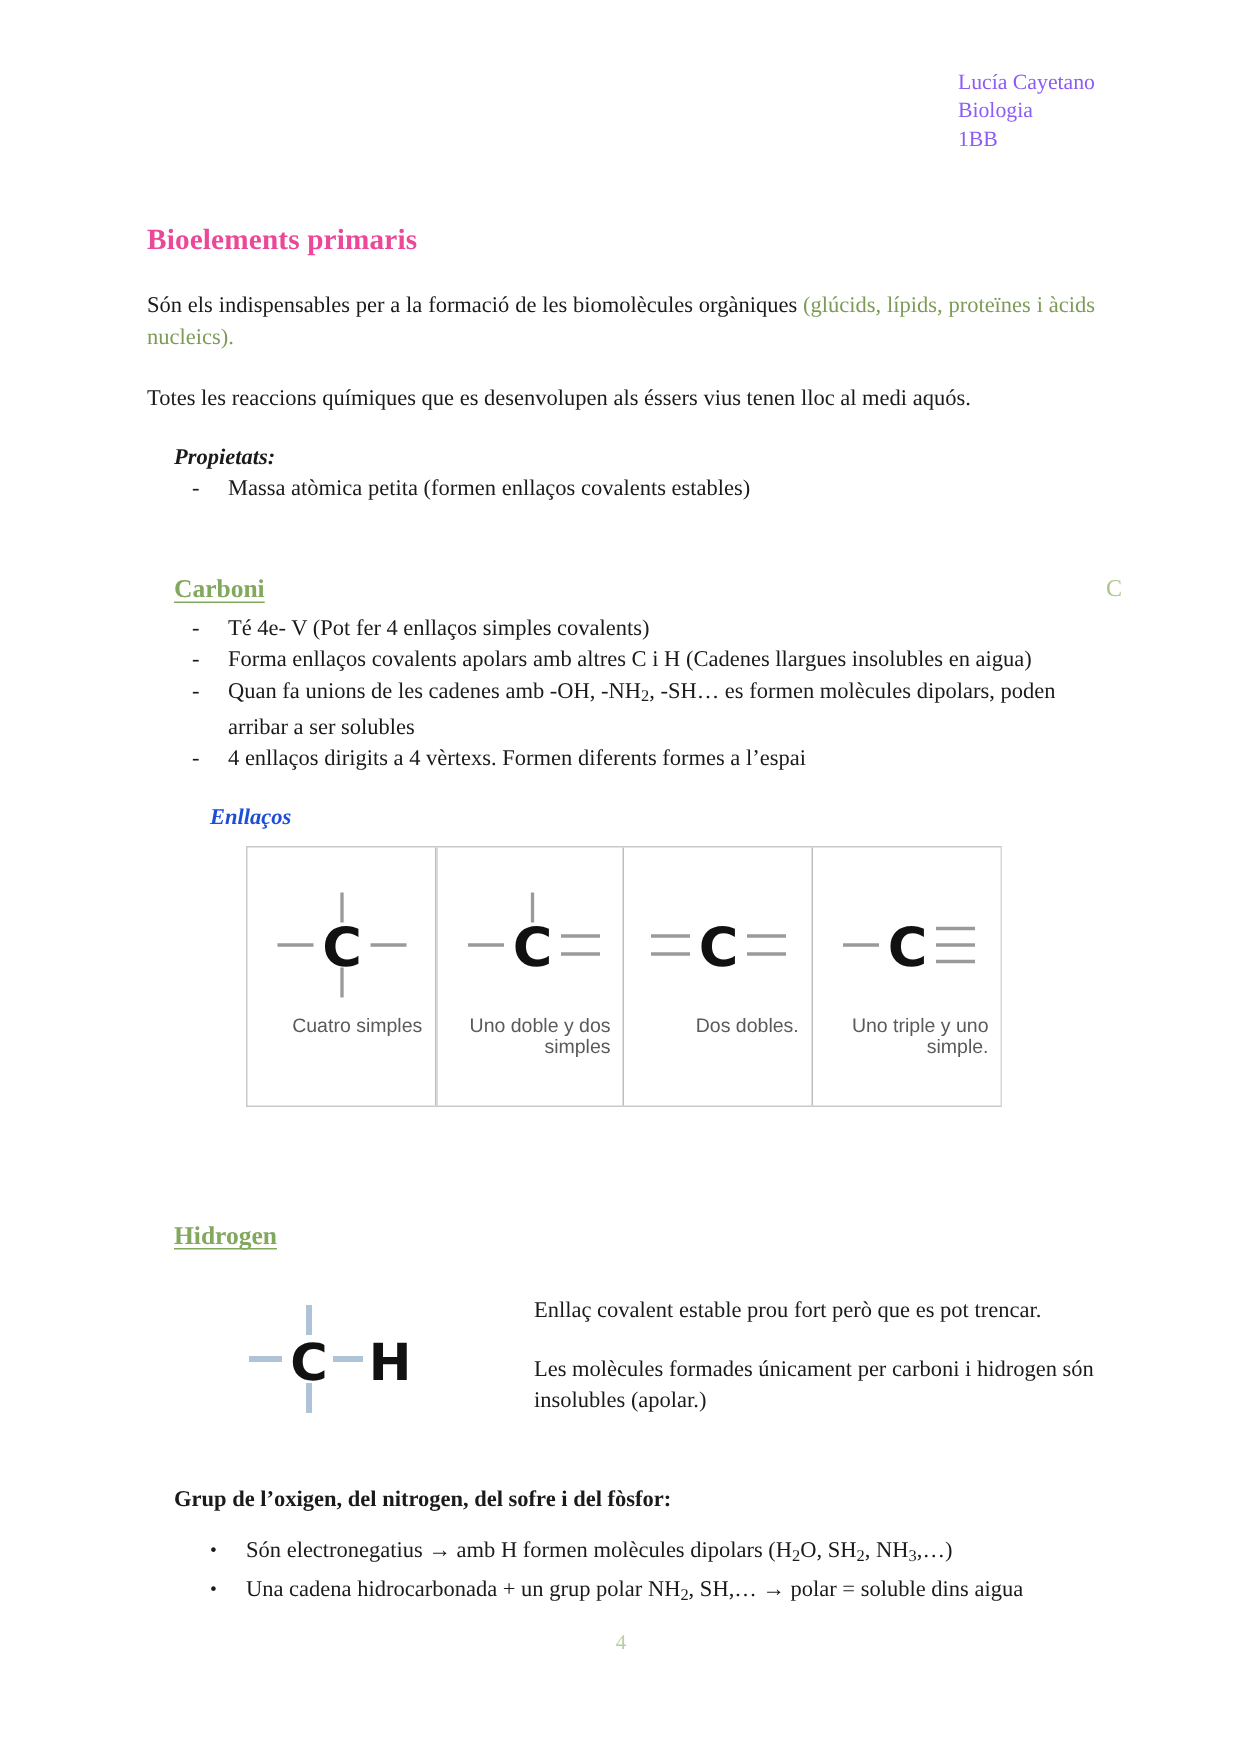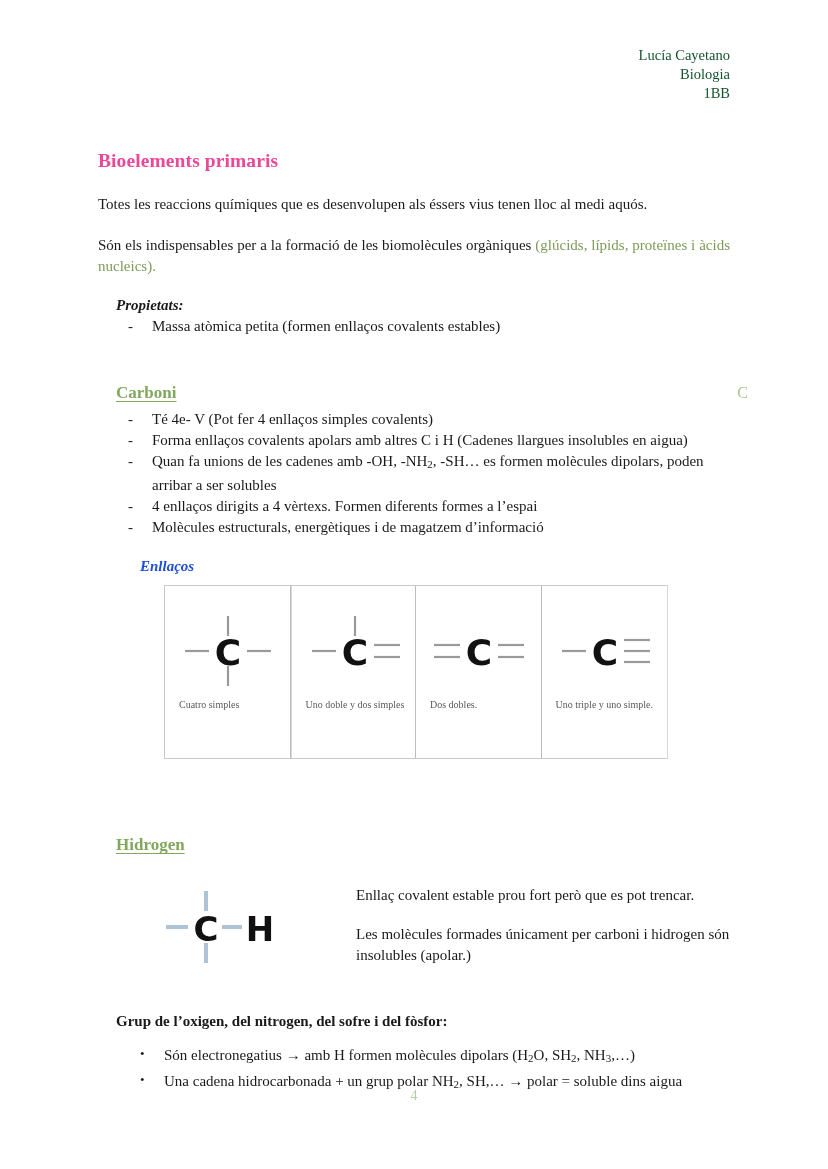--- a/index.html
+++ b/index.html
@@ -18,24 +18,24 @@
     background: #ffffff;
     overflow: hidden;
     box-sizing: border-box;
   }
 
   
   .doc-header {
     position: absolute;
     top: 46px;
     right: 98px;
-    text-align: right;
+    text-align: left;
     font-size: 14.5px;
     line-height: 19px;
-    color: #14532d;
+    color: #8b5cf6;
   }
   .doc-header div { white-space: nowrap; }
 
   
   .content {
     position: absolute;
     left: 98px;
     top: 150px;
     width: 632px;
   }
@@ -138,24 +138,25 @@
     position: absolute;
     left: 0; right: 0;
     top: 28px;
     height: 74px;
   }
   .bond-caption {
     position: absolute;
     left: 14px;
     right: 8px;
     top: 112px;
-    font-family: Liberation Serif, serif;
-    font-size: 10px;
+    font-family: Liberation Sans, sans-serif;
+    font-size: 13px;
     line-height: 13.5px;
     color: #5a5a5a;
+    text-align: right;
   }
 
   
   .ch-row {
     position: relative;
     margin-top: 26px;
     min-height: 90px;
   }
   .ch-figure {
     position: absolute;
@@ -216,40 +217,39 @@
   <div class="doc-header">
     <div>Lucía Cayetano</div>
     <div>Biologia</div>
     <div>1BB</div>
   </div>
 
   <div class="content">
 
     <h1 class="section-title">Bioelements primaris</h1>
 
+    <p class="body-par"><span>Són els indispensables per a la formació de les biomolècules orgàniques </span><span class="green-inline">(glúcids, lípids, proteïnes i àcids nucleics).</span></p>
+
     <p class="body-par nojust">Totes les reaccions químiques que es desenvolupen als éssers vius tenen lloc al medi aquós.</p>
-
-    <p class="body-par"><span>Són els indispensables per a la formació de les biomolècules orgàniques </span><span class="green-inline">(glúcids, lípids, proteïnes i àcids nucleics).</span></p>
 
     <div class="propietats">Propietats:</div>
     <ul class="dash-list">
       <li>Massa atòmica petita (formen enllaços covalents estables)</li>
     </ul>
 
     <div class="elem-head" style="margin-top:46px;">
       <span class="elem-name">Carboni</span>
       <span class="elem-symbol">C</span>
     </div>
 
     <ul class="dash-list">
       <li>Té 4e- V (Pot fer 4 enllaços simples covalents)</li>
       <li>Forma enllaços covalents apolars amb altres C i H (Cadenes llargues insolubles en aigua)</li>
       <li>Quan fa unions de les cadenes amb -OH, -NH<sub>2</sub>, -SH… es formen molècules dipolars, poden arribar a ser solubles</li>
       <li>4 enllaços dirigits a 4 vèrtexs. Formen diferents formes a l’espai</li>
-      <li>Molècules estructurals, energètiques i de magatzem d’informació</li>
     </ul>
 
     <div class="sub-label">Enllaços</div>
 
     <div class="bond-figure">
 
       <div class="bond-cell">
         <div class="bond-art">
           <svg width="126" height="74" viewBox="0 0 126 74" style="display:block;margin:0 auto;">
             <line x1="63" y1="2" x2="63" y2="22" stroke="#9a9a9a" stroke-width="2.2"></line>

